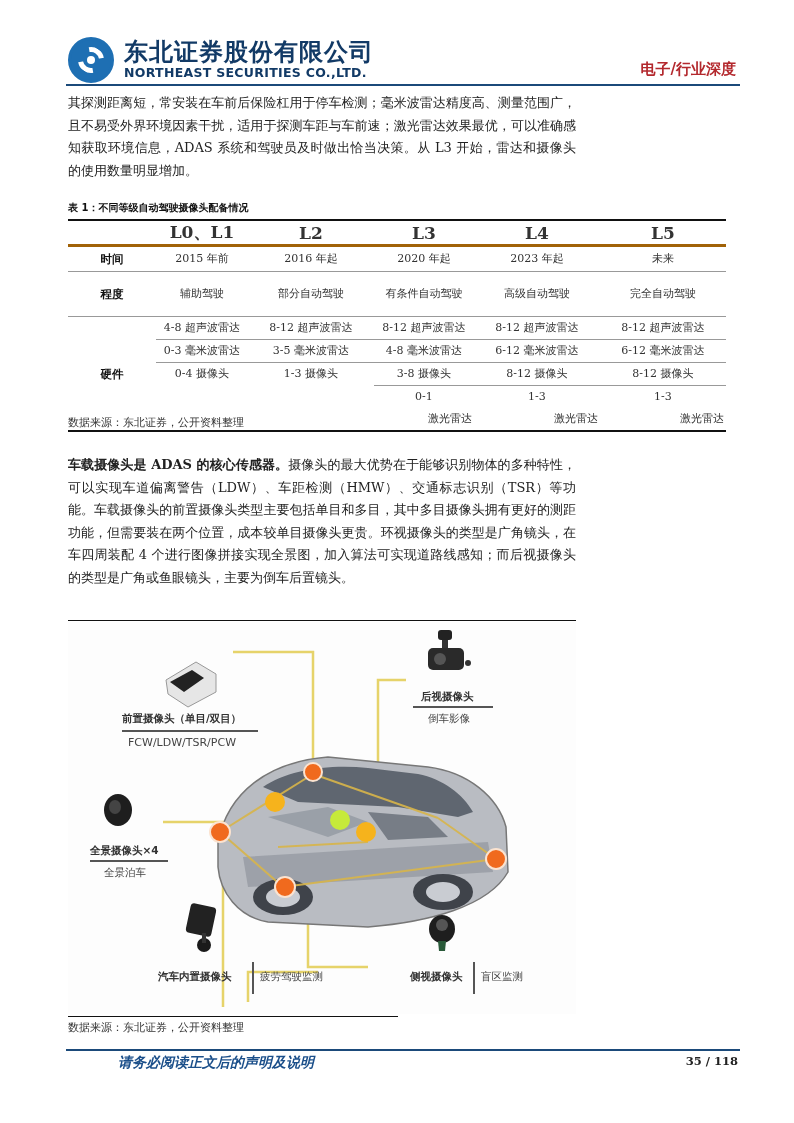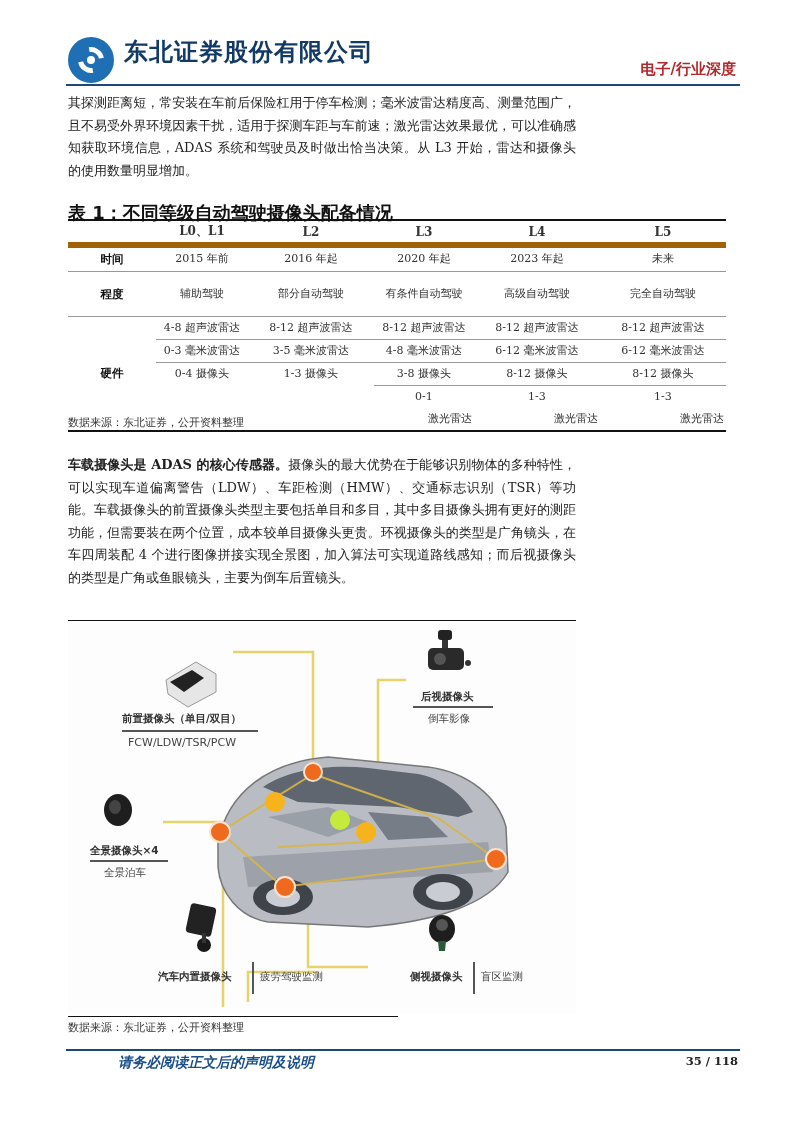--- a/index.html
+++ b/index.html
@@ -21,27 +21,27 @@
           font-size: 15px; color: #b3282d; }
   .header-rule { position: absolute; left: 66px; top: 84px; width: 674px; height: 2px; background: #1b4a7a; }
 
   
   .para { position: absolute; left: 68px; width: 508px; font-size: 13px; line-height: 22.5px; color: #222; text-align: justify; }
   .para1 { top: 92px; }
   .para2 { top: 454px; }
   .para2 b { font-weight: bold; }
 
   
-  .caption { position: absolute; left: 68px; font-family: "DejaVu Sans", sans-serif; font-weight: bold; font-size: 18px; color:#111; }
+  .caption { position: absolute; left: 68px; font-family: "DejaVu Sans", sans-serif; font-weight: bold; font-size: 10px; color:#111; }
   .cap-table { top: 201px; }
   .cap-fig { top: 632px; }
   table.spec { position: absolute; left: 68px; top: 219px; width: 658px; border-collapse: collapse; font-size: 11px; color: #333; }
   table.spec th, table.spec td { text-align: center; vertical-align: middle; }
   table.spec thead tr { border-top: 2px solid #111; }
-  table.spec thead th { height: 25px; font-weight: bold; font-size: 12px; border-bottom: 6px solid #a16207; }
+  table.spec thead th { height: 25px; font-weight: bold; font-size: 17px; border-bottom: 3px solid #a16207; }
   table.spec td { height: 21px; padding: 1px 2px; line-height: 20px; }
   table.spec td.rh { font-weight: bold; font-family: "DejaVu Sans", sans-serif; font-size: 11.5px; width: 88px; color:#111; }
   table.spec tr.row-sep td.c { border-bottom: 1px solid #999; }
   table.spec tr.time td { border-bottom: 1px solid #999; height: 26px; }
   table.spec tr.level td { border-bottom: 1px solid #999; height: 42px; }
   table.spec tr.last td { border-bottom: 2px solid #111; text-align: right; }
   .source { position: absolute; left: 68px; font-size: 11px; color: #333; }
   .src1 { top: 415px; }
   .src2 { top: 1020px; }
 
@@ -62,20 +62,21 @@
 </style>
 </head>
 <body>
 
 <div class="header">
   <div class="logo">
     <div class="logo-inner"></div>
       <div class="logo-dot"></div>
   </div>
   <div class="company-cn">东北证券股份有限公司</div>
+  <div class="company-en">NORTHEAST SECURITIES CO.,LTD.</div>
   <div class="section-tag">电子/行业深度</div>
 </div>
 <div class="header-rule"></div>
 
 <p class="para para1">其探测距离短，常安装在车前后保险杠用于停车检测；毫米波雷达精度高、测量范围广，且不易受外界环境因素干扰，适用于探测车距与车前速；激光雷达效果最优，可以准确感知获取环境信息，ADAS 系统和驾驶员及时做出恰当决策。从 L3 开始，雷达和摄像头的使用数量明显增加。</p>
 
 <div class="caption cap-table">表 1：不同等级自动驾驶摄像头配备情况</div>
 <table class="spec">
   <thead>
     <tr>

